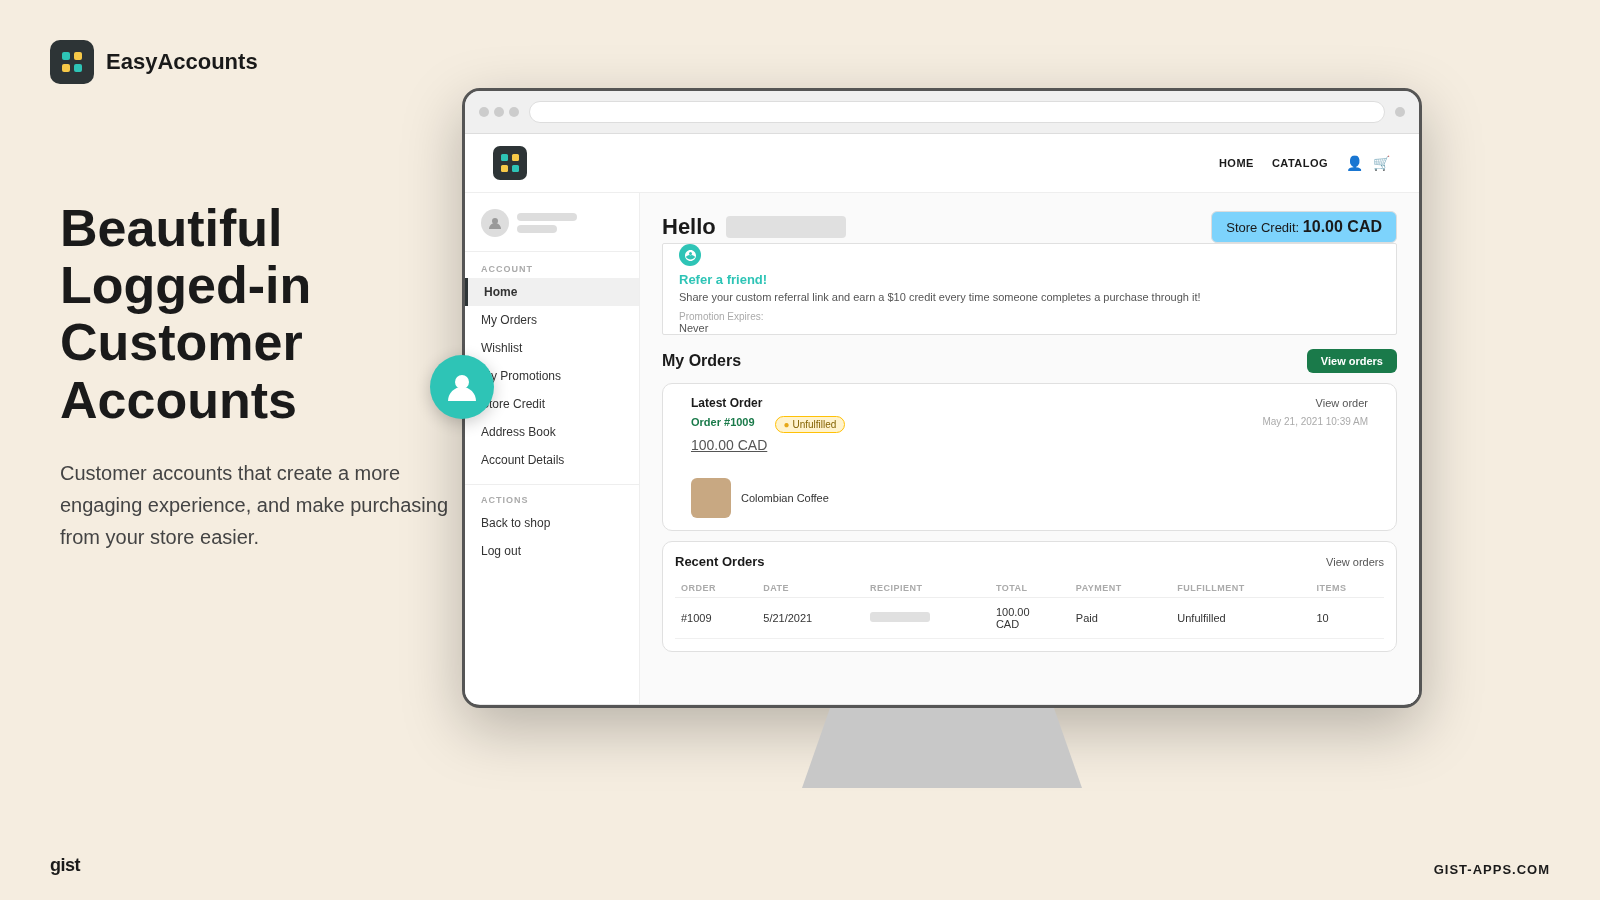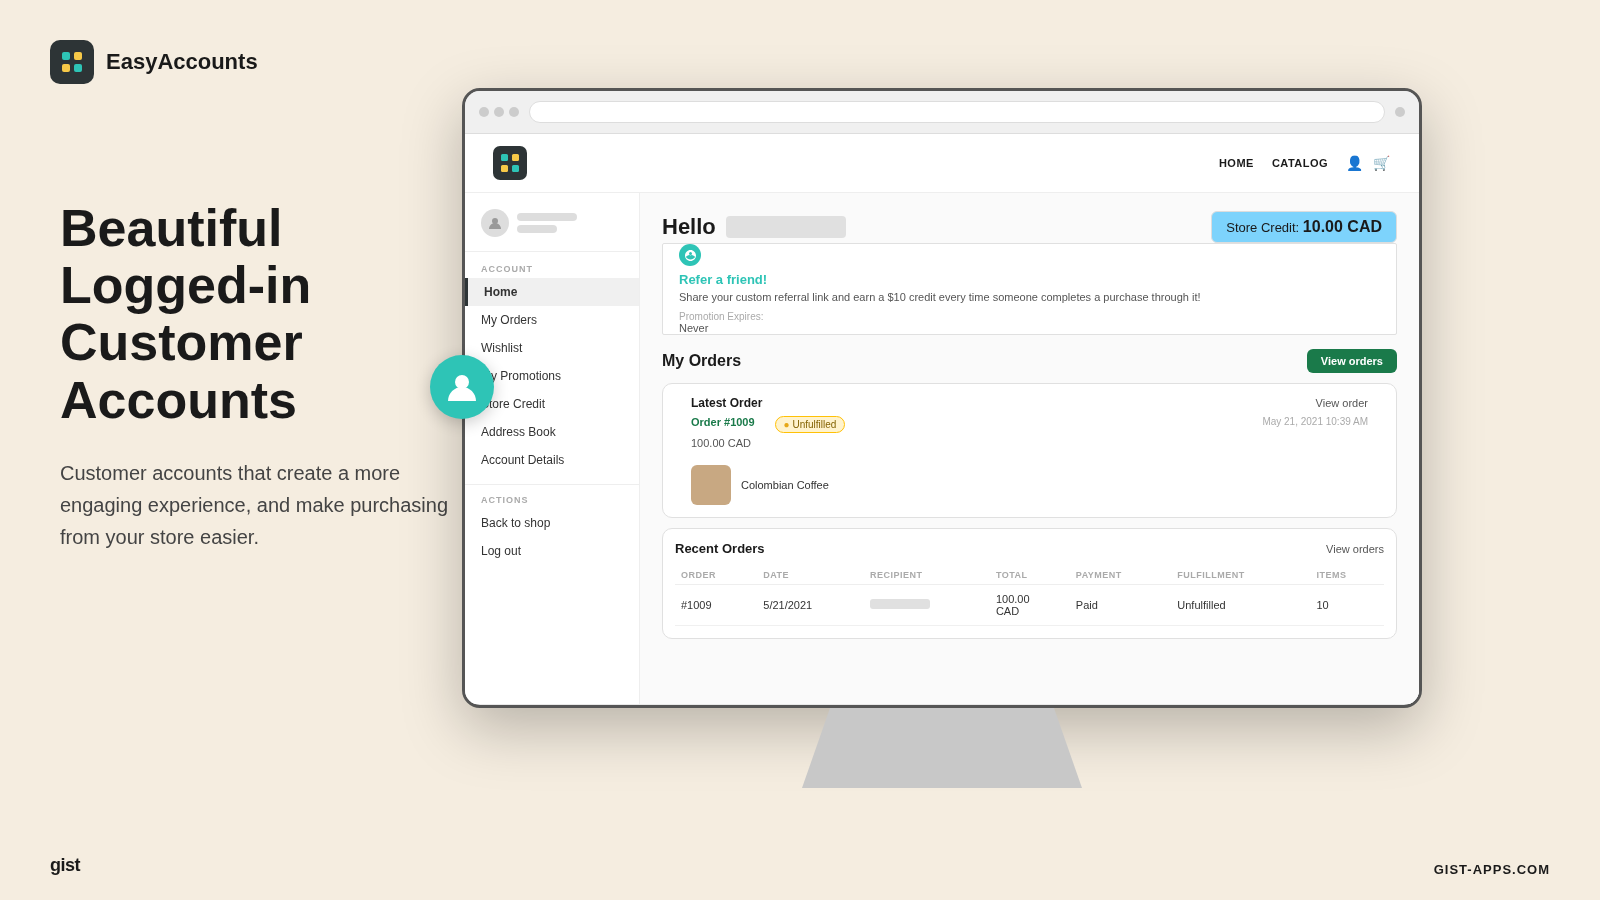--- a/index.html
+++ b/index.html
@@ -363,23 +363,24 @@
       padding: 2px 8px;
       font-size: 10px;
       color: #856404;
     }
     .order-date {
       font-size: 10px;
       color: #aaa;
       margin-left: auto;
     }
     .order-amount {
-      font-size: 11px;
+      font-size: 14px;
       color: #555;
-      margin-bottom: 16px;
+      margin-bottom: 25px;
+      text-decoration: underline;
     }
     .order-product {
       display: flex;
       align-items: center;
       gap: 10px;
     }
     .product-thumb {
       width: 40px; height: 40px;
       background: #c8a882;
       border-radius: 6px;

